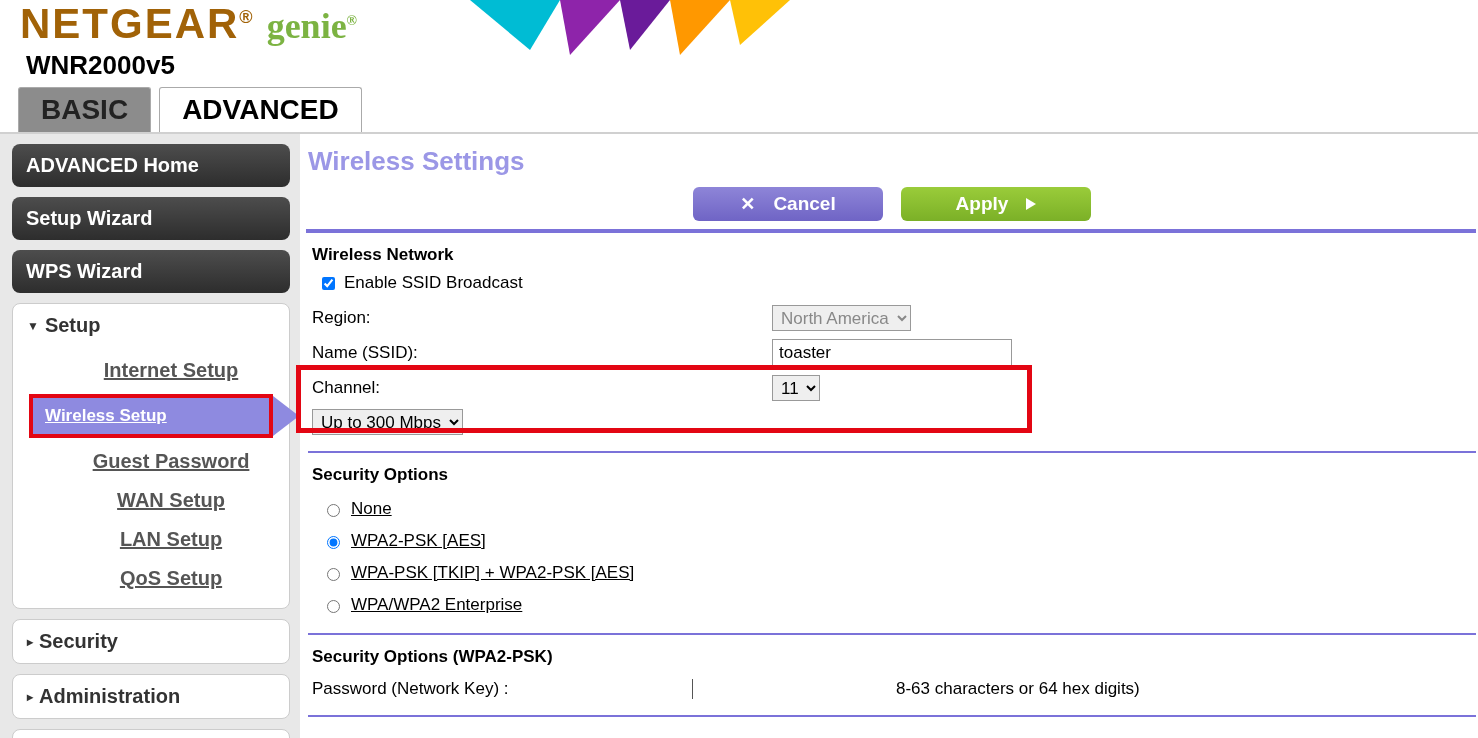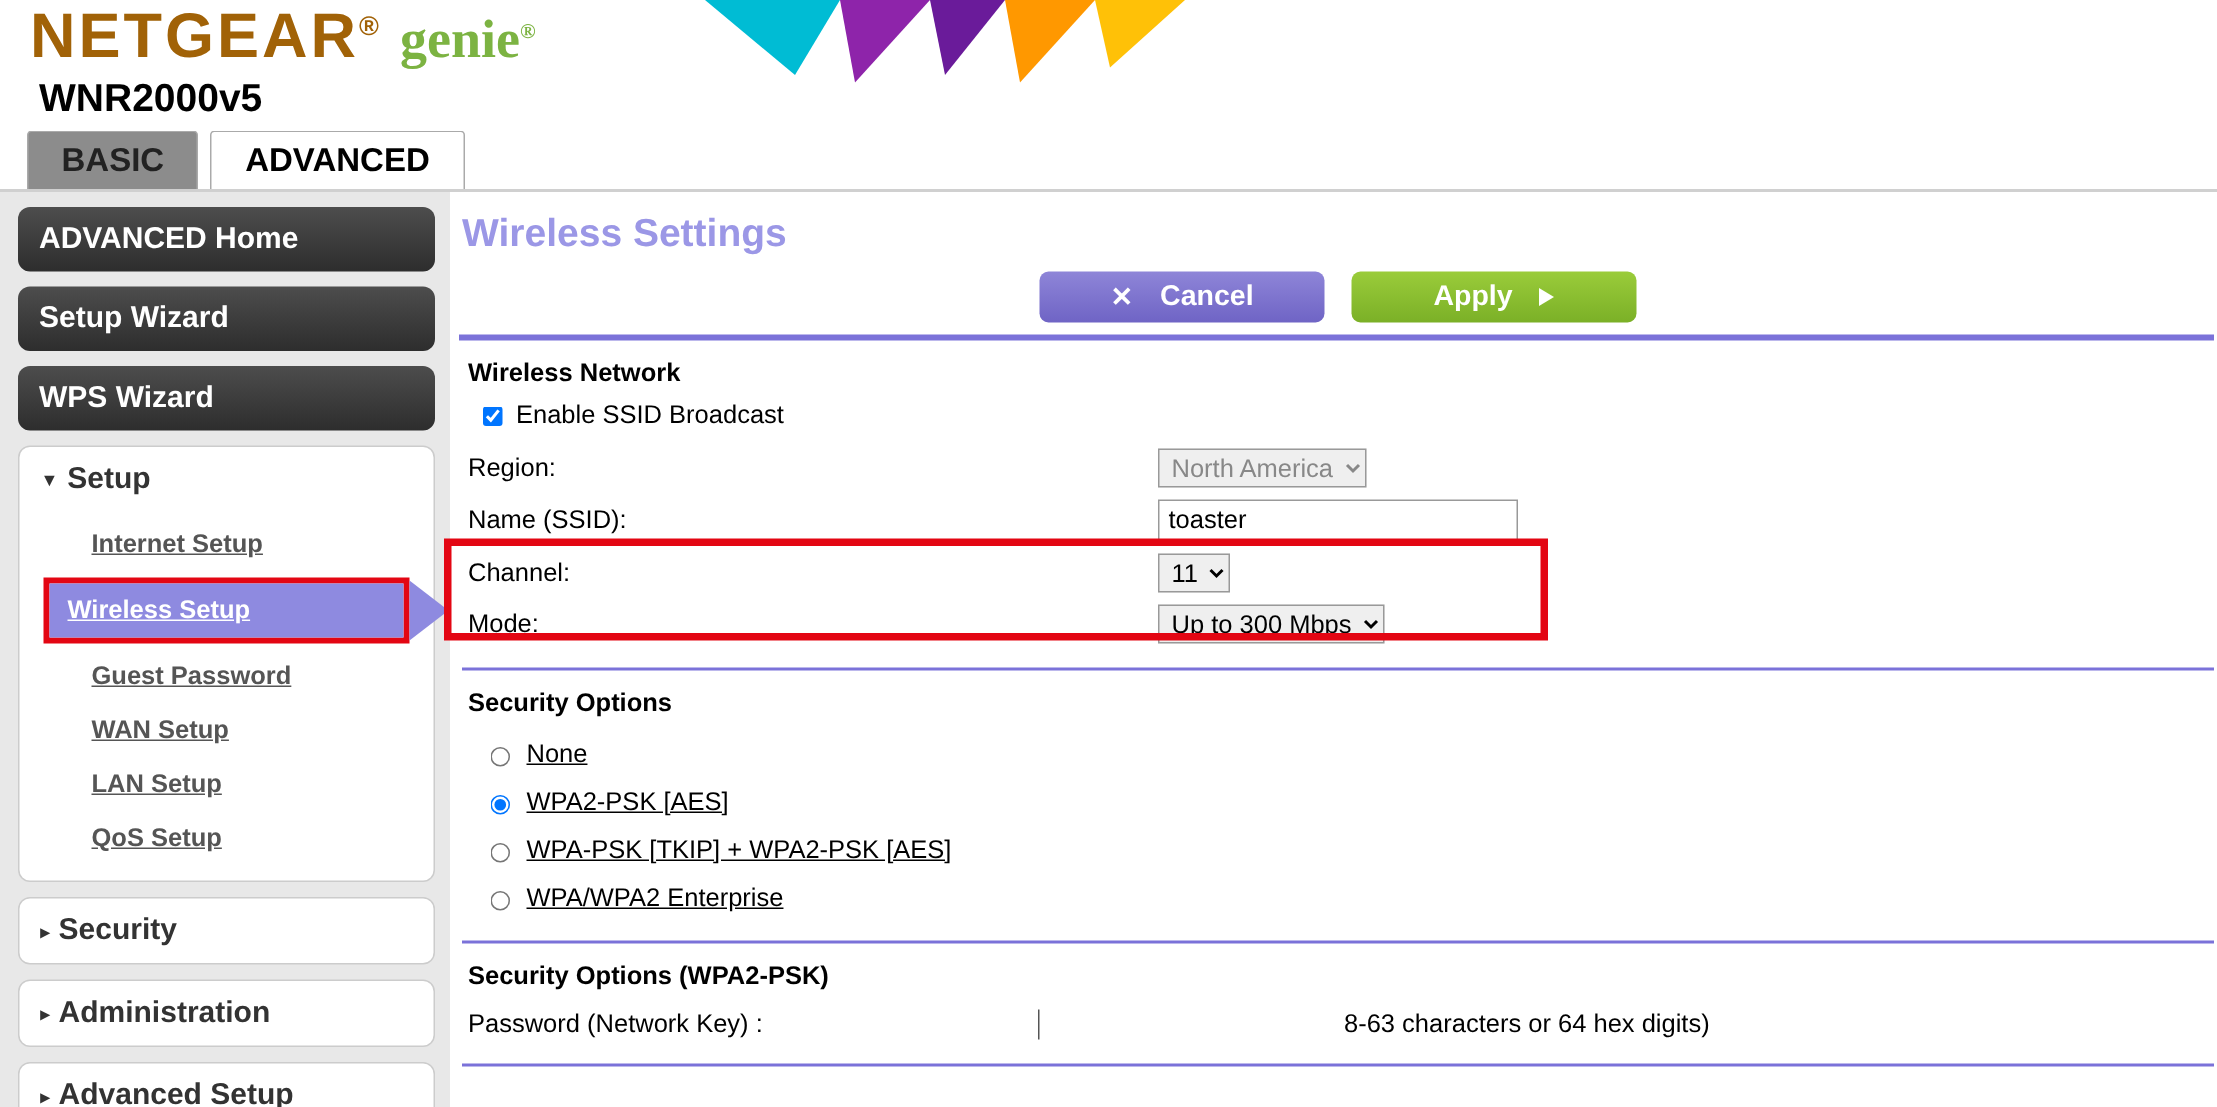--- a/index.html
+++ b/index.html
@@ -43,21 +43,21 @@
     top: 0;
     left: 470px;
   }
   .tabs {
     display: flex;
     gap: 8px;
     margin-left: 18px;
   }
   .tab {
     padding: 6px 22px;
-    font-size: 22px;
+    font-size: 28px;
     font-weight: bold;
     border: 1px solid #aaa;
     border-bottom: none;
     border-radius: 3px 3px 0 0;
     background: #fff;
     cursor: pointer;
   }
   .tab.inactive {
     background: #8c8c8c;
     color: #222;
@@ -103,25 +103,26 @@
     align-items: center;
     gap: 6px;
   }
   .side-group-header .tri { font-size: 12px; }
   .side-sub {
     padding: 4px 0 10px 0;
   }
   .side-sub a {
     display: block;
     padding: 8px 8px 8px 48px;
-    font-size: 17px;
+    font-size: 20px;
     font-weight: bold;
     color: #555;
     text-decoration: underline;
     cursor: pointer;
+    text-align: center;
   }
   .active-highlight {
     position: relative;
     border: 4px solid #e30613;
     padding: 0;
   }
   .active-inner {
     background: #8e8ae0;
     color: #fff;
     padding: 8px 12px;
@@ -326,21 +327,20 @@
       </div>
       <div class="form-row">
         <span class="lbl">Channel:</span>
         <span class="val">
           <select>
             <option>11</option>
           </select>
         </span>
       </div>
       <div class="form-row">
-        <span class="lbl">Mode:</span>
         <span class="val">
           <select>
             <option>Up to 300 Mbps</option>
           </select>
         </span>
       </div>
 
       <div class="red-box" style="left:-10px; top:132px; width:736px; height:68px;"></div>
     </div>
 

